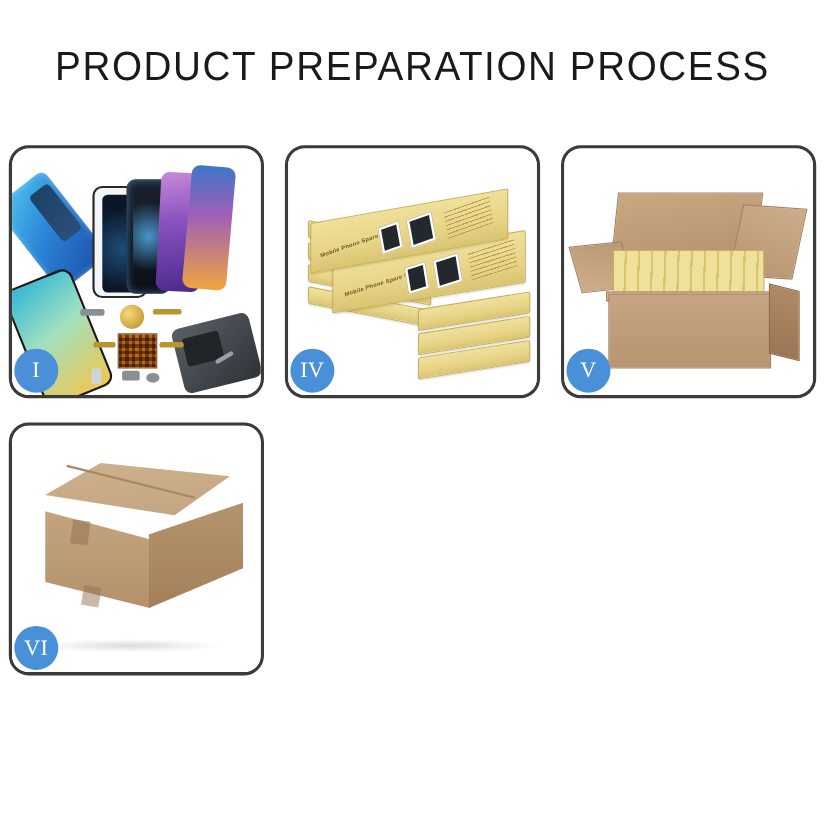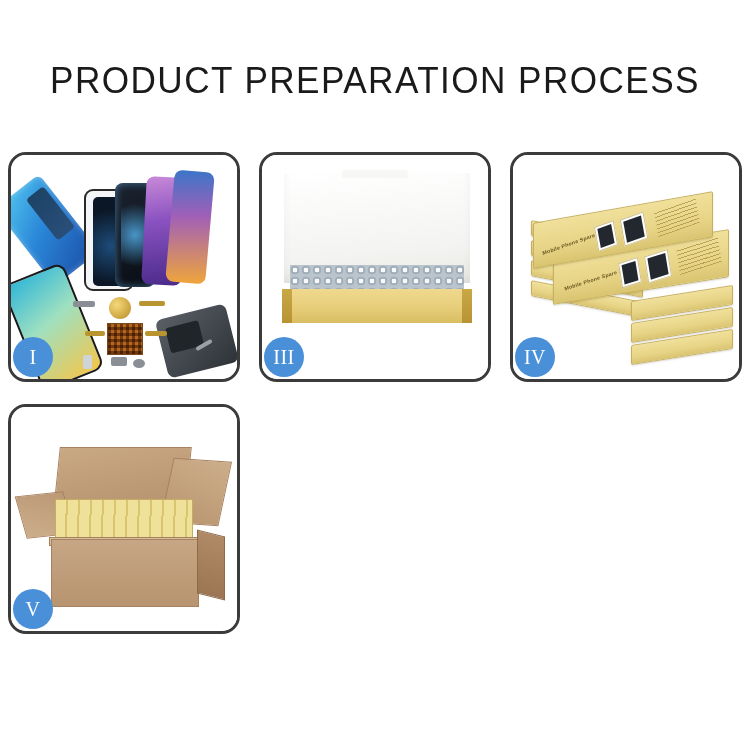--- a/index.html
+++ b/index.html
@@ -5,21 +5,21 @@
   html,body{margin:0;padding:0;}
   body{
     width:750px;height:750px;
     background:#ffffff;
     font-family:"Liberation Sans", sans-serif;
     overflow:hidden;
   }
   .page{position:relative;width:750px;height:750px;}
 
   
-  .header{padding-top:42px;text-align:center;margin-top:20px;}
+  .header{padding-top:42px;text-align:center;}
   .title{
     font-family:"Liberation Sans", sans-serif;
     font-size:37px;
     font-weight:400;
     letter-spacing:1.5px;
     color:#1a1a1a;
     line-height:1.05;
     transform:scaleX(0.95);
   }
   .subtitle{
@@ -345,28 +345,20 @@
         <div class="flex-cable" style="left:134px;top:176px;width:22px;"></div>
         <div class="chip" style="left:100px;top:202px;width:16px;height:9px;"></div>
         <div class="chip" style="left:122px;top:204px;width:12px;height:9px;border-radius:50%;"></div>
         <div class="chip" style="left:72px;top:200px;width:9px;height:14px;background:#cfd4d9;"></div>
         <div class="chip" style="left:184px;top:188px;width:18px;height:4px;background:#9aa0a6;transform:rotate(-30deg);"></div>
       </div>
       <div class="badge">I</div>
     </div>
 
 
-    <div class="panel">
-      <div class="inner">
-        <div class="mbox-lid"></div>
-        <div class="mbox-inner"></div>
-        <div class="mbox-body"></div>
-      </div>
-      <div class="badge">III</div>
-    </div>
 
     <div class="panel">
       <div class="inner">
         <div class="stack">
 
           <div class="sbox" style="left:4px;top:46px;width:110px;height:14px;transform:skewY(11deg);"></div>
           <div class="sbox" style="left:4px;top:66px;width:110px;height:14px;transform:skewY(11deg);"></div>
           <div class="sbox" style="left:4px;top:86px;width:110px;height:14px;transform:skewY(11deg);"></div>
           <div class="sbox" style="left:4px;top:106px;width:110px;height:14px;transform:skewY(11deg);"></div>
 
@@ -409,15 +401,29 @@
           <div class="c5-flap-left"></div>
           <div class="c5-content"></div>
           <div class="c5-rim"></div>
           <div class="c5-body"></div>
           <div class="c5-side"></div>
         </div>
       </div>
       <div class="badge">V</div>
     </div>
 
+    <div class="panel">
+      <div class="inner">
+        <div class="carton6">
+          <div class="c6-top"></div>
+          <div class="c6-top-seam"></div>
+          <div class="c6-front"></div>
+          <div class="c6-side"></div>
+          <div class="c6-tab1"></div>
+          <div class="c6-tab2"></div>
+        </div>
+        <div class="shadow6"></div>
+      </div>
+      <div class="badge">VI</div>
+    </div>
 
   </div>
 </div>
 
 </body></html>

